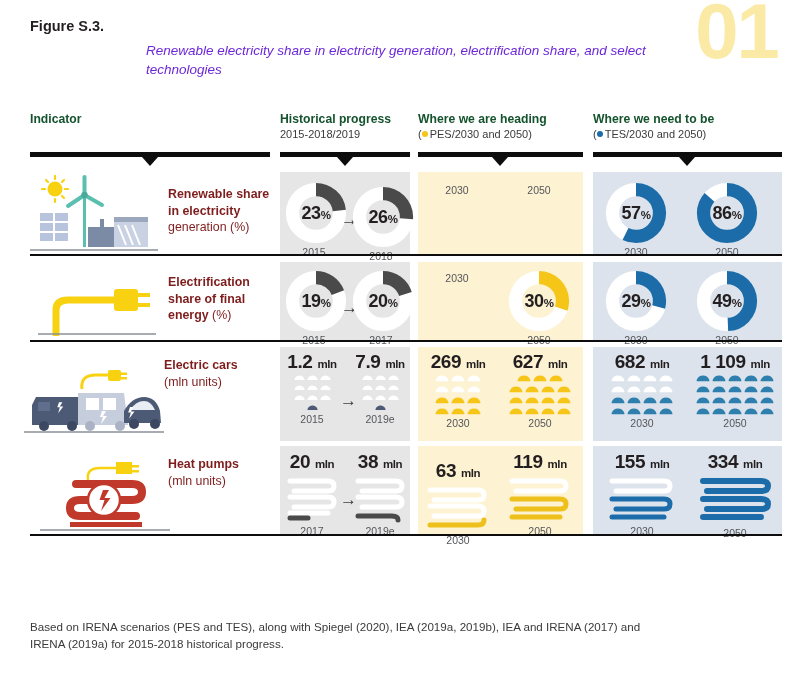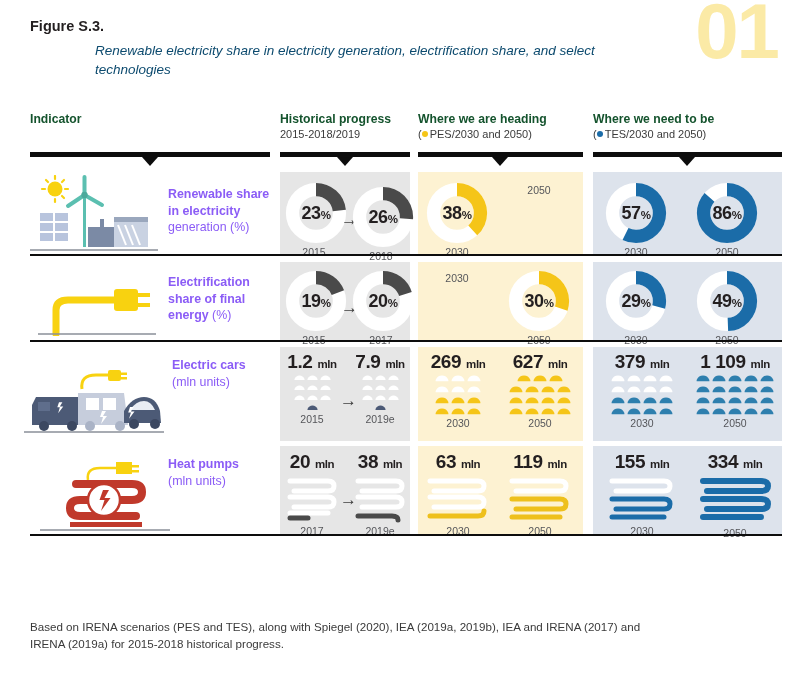--- a/index.html
+++ b/index.html
@@ -27,22 +27,22 @@
   
   .title-block {
     position: absolute;
     left: 30px; top: 18px;
     width: 660px;
   }
   .title-row { display: flex; align-items: baseline; gap: 10px; }
   .fig-label { font-size: 14.5px; font-weight: 700; color: #231f20; white-space: nowrap; }
   .fig-title { font-size: 14.5px; font-weight: 700; color: #231f20; }
   .fig-sub {
-    margin-top: 8px; margin-left: 65px;
-    font-size: 13.5px; font-style: italic; color: #0c4a6e;
+    margin-top: 8px; margin-left: 116px;
+    font-size: 13.5px; font-style: italic; color: #6d28d9;
     line-height: 1.38; max-width: 530px;
   }
 
   
   .chart {
     position: absolute;
     left: 30px; top: 112px;
     width: 752px;
   }
 
@@ -88,21 +88,21 @@
 
   .cell {
     position: absolute; top: 0; height: 100%;
   }
   .cell.hist { background: #e6e6e6; }
   .cell.pes  { background: #fdf2d2; }
   .cell.tes  { background: #dde3ec; }
 
   .row-label {
     position: absolute;
-    font-size: 12.4px; font-weight: 700; line-height: 1.34; color: #8b5cf6;
+    font-size: 12.4px; font-weight: 700; line-height: 1.34; color: #7f1d1d;
   }
   .row-label .light { font-weight: 400; }
 
   
   .icon-area { position: absolute; left: 0; top: 0; }
 
   
   .vgroup { position: absolute; text-align: center; }
   .vbig { font-size: 19px; font-weight: 700; color: #231f20; letter-spacing: -0.4px; white-space: nowrap;}
   .vunit { font-size: 11.5px; font-weight: 700; }
@@ -263,27 +263,20 @@
         <svg width="62" height="62" viewBox="0 0 42 42">
           <circle cx="21" cy="21" r="15.9" fill="none" stroke="#ffffff" stroke-width="9"></circle>
           <circle cx="21" cy="21" r="15.9" fill="none" stroke="#4a4a4a" stroke-width="9" stroke-dasharray="26 74" transform="rotate(-90 21 21)"></circle>
         </svg>
         <div class="donut-label"><span>26</span><span class="pct">%</span></div>
       </div>
       <div class="vyear">2018</div>
     </div>
 
     <div class="vgroup" style="left:396px; top:10px; width:62px">
-      <div class="donut-wrap">
-        <svg width="62" height="62" viewBox="0 0 42 42">
-          <circle cx="21" cy="21" r="15.9" fill="none" stroke="#ffffff" stroke-width="9"></circle>
-          <circle cx="21" cy="21" r="15.9" fill="none" stroke="#f5c518" stroke-width="9" stroke-dasharray="38 62" transform="rotate(-90 21 21)"></circle>
-        </svg>
-        <div class="donut-label"><span>38</span><span class="pct">%</span></div>
-      </div>
       <div class="vyear">2030</div>
     </div>
     <div class="vgroup" style="left:478px; top:10px; width:62px">
       <div class="vyear">2050</div>
     </div>
 
     <div class="vgroup" style="left:575px; top:10px; width:62px">
       <div class="donut-wrap">
         <svg width="62" height="62" viewBox="0 0 42 42">
           <circle cx="21" cy="21" r="15.9" fill="none" stroke="#ffffff" stroke-width="9"></circle>
@@ -421,21 +414,21 @@
           <path d="M100 44 Q108 30 120 30 Q132 30 136 44 L137 56 L100 56 Z" fill="#4c5a76"></path>
           <path d="M106 43 Q112 34 120 34 Q127 34 131 43 Z" fill="#e9edf4"></path>
           <path d="M118 40 l4 0 -3 5 4 0 -6 8 2 -7 -3 0 z" fill="#ffffff" transform="translate(-2,4) scale(0.9) translate(2,0)"></path>
           <circle cx="110" cy="57" r="5" fill="#3c4861"></circle>
             <circle cx="131" cy="57" r="5" fill="#3c4861"></circle>
         </g>
         <line x1="0" y1="65" x2="140" y2="65" stroke="#8a8f98" stroke-width="1.6"></line>
       </svg>
     </div>
 
-    <div class="row-label" style="left:142px; top:10px; width:110px">
+    <div class="row-label" style="left:134px; top:10px; width:110px">
       <span>Electric cars</span><br>
       <span class="light">(mln units)</span>
     </div>
 
     <div class="vgroup" style="left:252px; top:4px; width:60px">
       <div class="vbig"><span>1.2</span> <span class="vunit">mln</span></div>
       <div class="picto">
         <div class="picto-row">
           <svg width="11" height="8" viewBox="0 0 22 14">
               <path d="M1 11 Q4 4 11 4 Q18 4 21 11 L21 13 L1 13 Z" fill="#4c5a76"></path>
@@ -630,21 +623,21 @@
             </svg>
           <svg width="14" height="9" viewBox="0 0 22 14">
               <path d="M1 11 Q4 4 11 4 Q18 4 21 11 L21 13 L1 13 Z" fill="#f5c518"></path>
             </svg>
         </div>
       </div>
       <div class="vyear">2050</div>
     </div>
 
     <div class="vgroup" style="left:572px; top:4px; width:80px">
-      <div class="vbig"><span>379</span> <span class="vunit">mln</span></div>
+      <div class="vbig"><span>682</span> <span class="vunit">mln</span></div>
       <div class="picto">
         <div class="picto-row">
           <svg width="14" height="9" viewBox="0 0 22 14">
               <path d="M1 11 Q4 4 11 4 Q18 4 21 11 L21 13 L1 13 Z" fill="#2e7fae"></path>
             </svg>
           <svg width="14" height="9" viewBox="0 0 22 14">
               <path d="M1 11 Q4 4 11 4 Q18 4 21 11 L21 13 L1 13 Z" fill="#2e7fae"></path>
             </svg>
           <svg width="14" height="9" viewBox="0 0 22 14">
               <path d="M1 11 Q4 4 11 4 Q18 4 21 11 L21 13 L1 13 Z" fill="#2e7fae"></path>
@@ -822,21 +815,21 @@
       <svg width="56" height="48" viewBox="0 0 56 48" style="margin:2px auto 0">
         <g fill="none" stroke="#ffffff" stroke-width="5" stroke-linecap="round">
           <path d="M6 6 H44 Q50 6 50 11 Q50 16 44 16 H10"></path>
           <path d="M6 22 H44 Q50 22 50 27 Q50 32 44 32 H10"></path>
         </g>
         <path d="M6 41 H40 Q46 41 46 45" stroke="#4a4a4a" stroke-width="5" stroke-linecap="round" fill="none"></path>
       </svg>
       <div class="vyear">2019e</div>
     </div>
 
-    <div class="vgroup" style="left:392px; top:5px; width:72px">
+    <div class="vgroup" style="left:392px; top:14px; width:72px">
       <div class="vbig"><span>63</span> <span class="vunit">mln</span></div>
       <svg width="68" height="48" viewBox="0 0 68 48" style="margin:2px auto 0">
         <g fill="none" stroke="#ffffff" stroke-width="5" stroke-linecap="round">
           <path d="M6 6 H54 Q60 6 60 11 Q60 16 54 16 H10"></path>
           <path d="M6 22 H54 Q60 22 60 27 Q60 32 54 32 H10"></path>
         </g>
         <path d="M6 41 H54 Q60 41 60 36" stroke="#eec01c" stroke-width="5" stroke-linecap="round" fill="none"></path>
       </svg>
       <div class="vyear">2030</div>
     </div>

